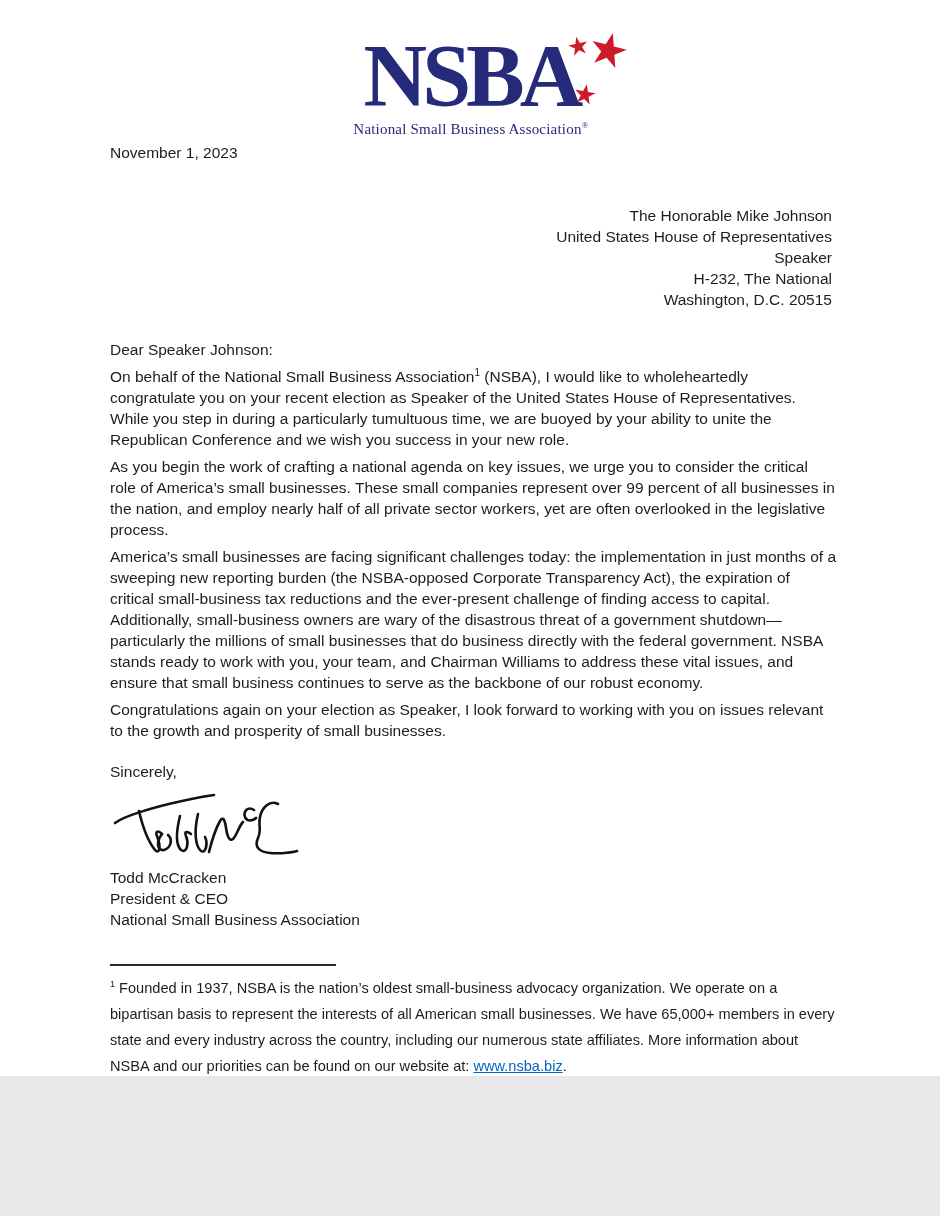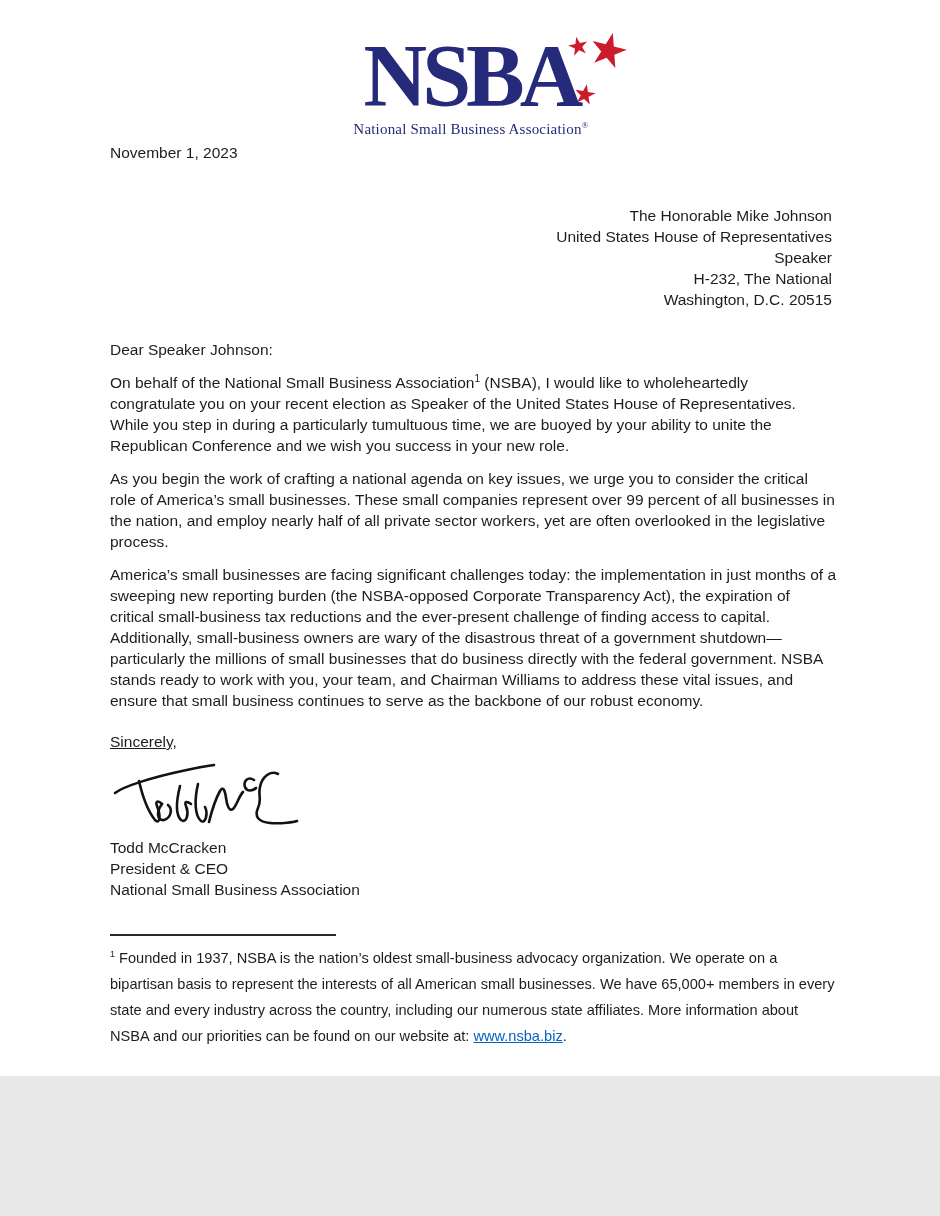--- a/index.html
+++ b/index.html
@@ -38,23 +38,23 @@
     color:#252a7a;
     margin-top:1px;
     letter-spacing:0.2px;
     white-space:nowrap;
   }
   .logo-tagline sup { font-size:9px; }
   
   .date { margin-top:8px; }
   .recipient { margin-top:42px;text-align:right; }
   .salutation { margin-top:29px; }
-  .para { margin-top:12px; width:727px; }
+  .para { margin-top:6px; width:727px; }
   sup.fn-ref { font-size:10px; line-height:0; vertical-align:super; }
-  .closing { margin-top:20px;text-decoration:underline; }
+  .closing { margin-top:20px; }
   .signature { margin-top:8px; height:66px; }
   .signature svg { display:block; }
   .signer { margin-top:11px; }
   
   .footnote-rule { margin-top:34px; width:226px; border:none; border-top:2px solid #2a2a2a; }
   .footnote {
     margin-top:5px;
     font-size:14.6px;
     line-height:26px;
     width:727px;
@@ -99,20 +99,21 @@
   </div>
 
   <div class="salutation">Dear Speaker Johnson:</div>
 
   <p class="para"><span>On behalf of the National Small Business Association</span><sup class="fn-ref">1</sup><span> (NSBA), I would like to wholeheartedly congratulate you on your recent election as Speaker of the United States House of Representatives. While you step in during a particularly tumultuous time, we are buoyed by your ability to unite the Republican Conference and we wish you success in your new role.</span></p>
 
   <p class="para">As you begin the work of crafting a national agenda on key issues, we urge you to consider the critical role of America’s small businesses. These small companies represent over 99 percent of all businesses in the nation, and employ nearly half of all private sector workers, yet are often overlooked in the legislative process.</p>
 
   <p class="para">America’s small businesses are facing significant challenges today: the implementation in just months of a sweeping new reporting burden (the NSBA-opposed Corporate Transparency Act), the expiration of critical small-business tax reductions and the ever-present challenge of finding access to capital. Additionally, small-business owners are wary of the disastrous threat of a government shutdown—particularly the millions of small businesses that do business directly with the federal government. NSBA stands ready to work with you, your team, and Chairman Williams to address these vital issues, and ensure that small business continues to serve as the backbone of our robust economy.</p>
 
+  <p class="para">Congratulations again on your election as Speaker, I look forward to working with you on issues relevant to the growth and prosperity of small businesses.</p>
 
   <div class="closing">Sincerely,</div>
 
   <div class="signature">
     <svg width="190" height="66" viewBox="0 0 190 66">
       <g fill="none" stroke="#121212" stroke-width="2.6" stroke-linecap="round" stroke-linejoin="round">
         <path d="M5 33 C 14 26, 44 17, 72 11 C 86 8, 97 6, 104 5"></path>
         <path d="M29 21 C 32 34, 37 50, 45 60 C 50 65, 51 56, 47 46 C 45 41, 48 40, 52 44"></path>
         <path d="M52 44 C 46 52, 47 61, 54 60 C 61 58, 63 49, 58 45"></path>
         <path d="M70 26 C 66 42, 66 55, 71 60 C 77 64, 79 53, 76 46 C 74 41, 77 41, 81 44"></path>

